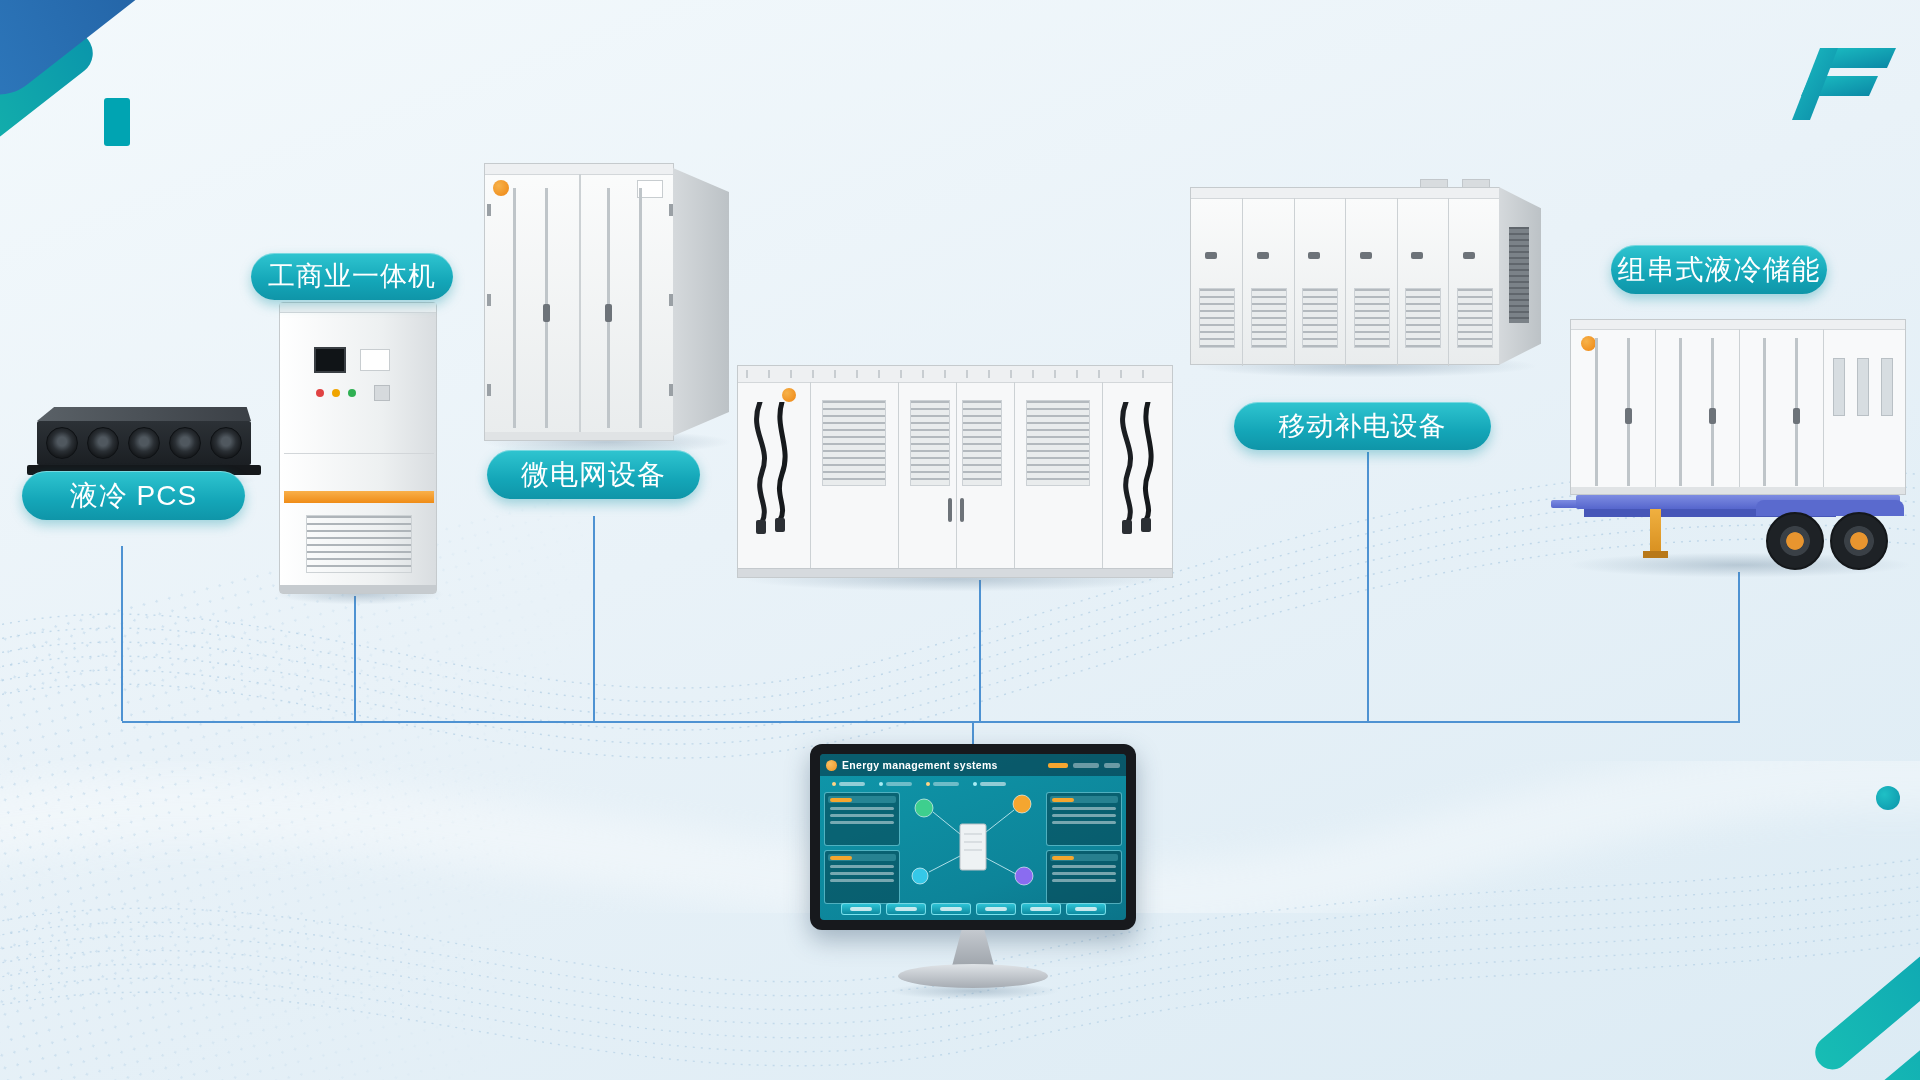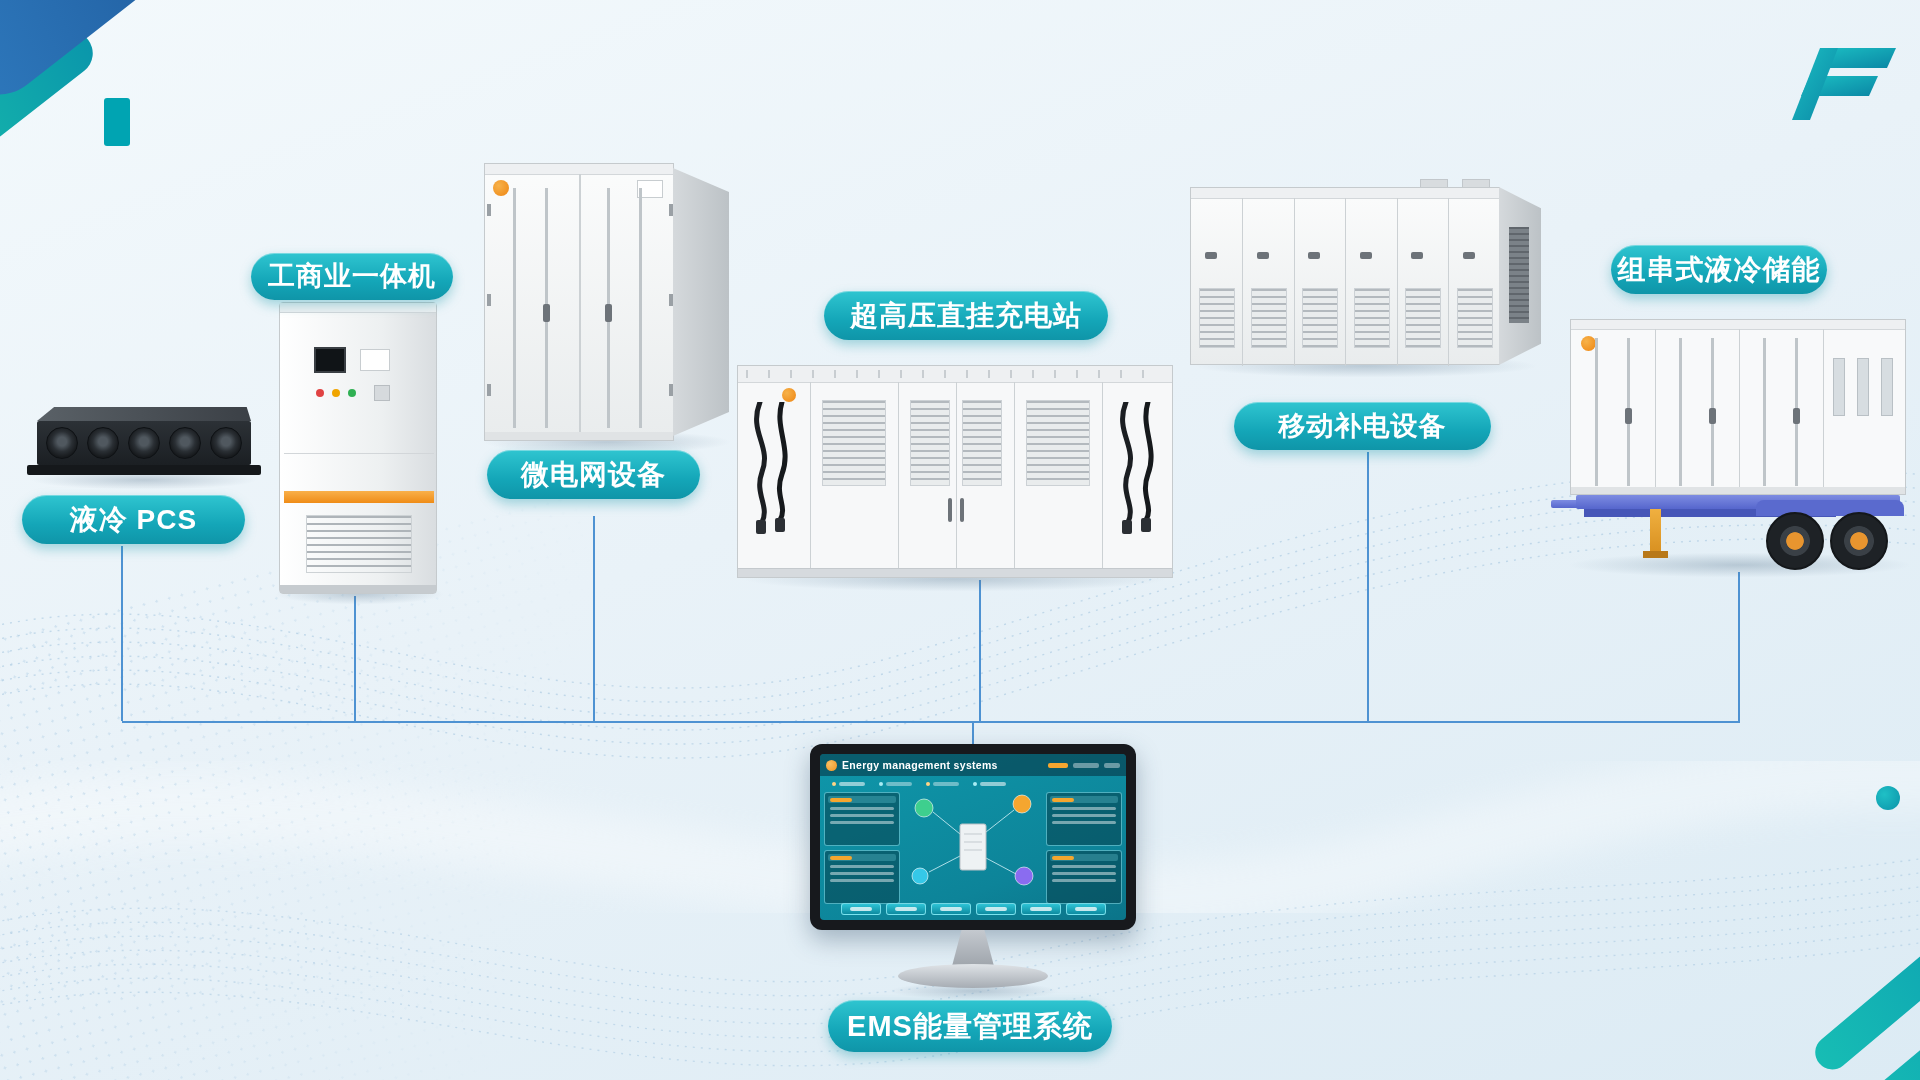--- a/index.html
+++ b/index.html
@@ -28,21 +28,21 @@
         -webkit-mask-image:linear-gradient(115deg,#000 25%,transparent 72%);
         mask-image:linear-gradient(115deg,#000 25%,transparent 72%);}
 
   
   .bullet{left:104px;top:98px;width:26px;height:48px;background:#00a4b2;border-radius:3px;}
   .title-cn{left:142px;top:82px;font-size:54px;font-weight:900;color:#00a4b2;letter-spacing:5px;}
   .title-en{left:146px;top:152px;font-size:33px;font-weight:400;color:#00a4b2;letter-spacing:1px;}
 
   
   .pill{height:49px;line-height:49px;text-align:center;border-radius:26px;color:#fff;
-        font-weight:700;letter-spacing:1px;
+        font-weight:400;letter-spacing:1px;
         background:linear-gradient(180deg,#2fc5d0 0%,#14a6b8 60%,#0f95a8 100%);
         box-shadow:0 5px 12px rgba(14,150,165,.35), inset 0 1px 0 rgba(255,255,255,.35);}
 
   
   .conn{background:#4e92d2;}
 
   
   .eshadow{background:radial-gradient(ellipse at center,rgba(80,110,135,.30) 0%,rgba(80,110,135,0) 68%);}
 
   
@@ -411,21 +411,19 @@
           <i></i>
         </span>
       <span class="scr-btn">
           <i></i>
         </span>
     </div>
   </div>
   <div class="abs m-neck"></div>
   <div class="abs m-base"></div>
 
-  <div class="abs pill" style="left:22px;top:495px;width:223px;font-size:28px">液冷 PCS</div>
+  <div class="abs pill" style="left:22px;top:471px;width:223px;font-size:28px">液冷 PCS</div>
   <div class="abs pill" style="left:251px;top:253px;width:202px;font-size:27px;height:47px;line-height:47px">工商业一体机</div>
   <div class="abs pill" style="left:487px;top:450px;width:213px;font-size:28px">微电网设备</div>
-  <div class="abs pill" style="left:824px;top:291px;width:284px;font-size:28px">超高压直挂充电站</div>
   <div class="abs pill" style="left:1234px;top:402px;width:257px;font-size:27px;height:48px;line-height:48px">移动补电设备</div>
   <div class="abs pill" style="left:1611px;top:245px;width:216px;font-size:28px">组串式液冷储能</div>
-  <div class="abs pill" style="left:828px;top:1000px;width:284px;font-size:29px;height:52px;line-height:52px">EMS能量管理系统</div>
 
 </div>
 
 </body></html>

